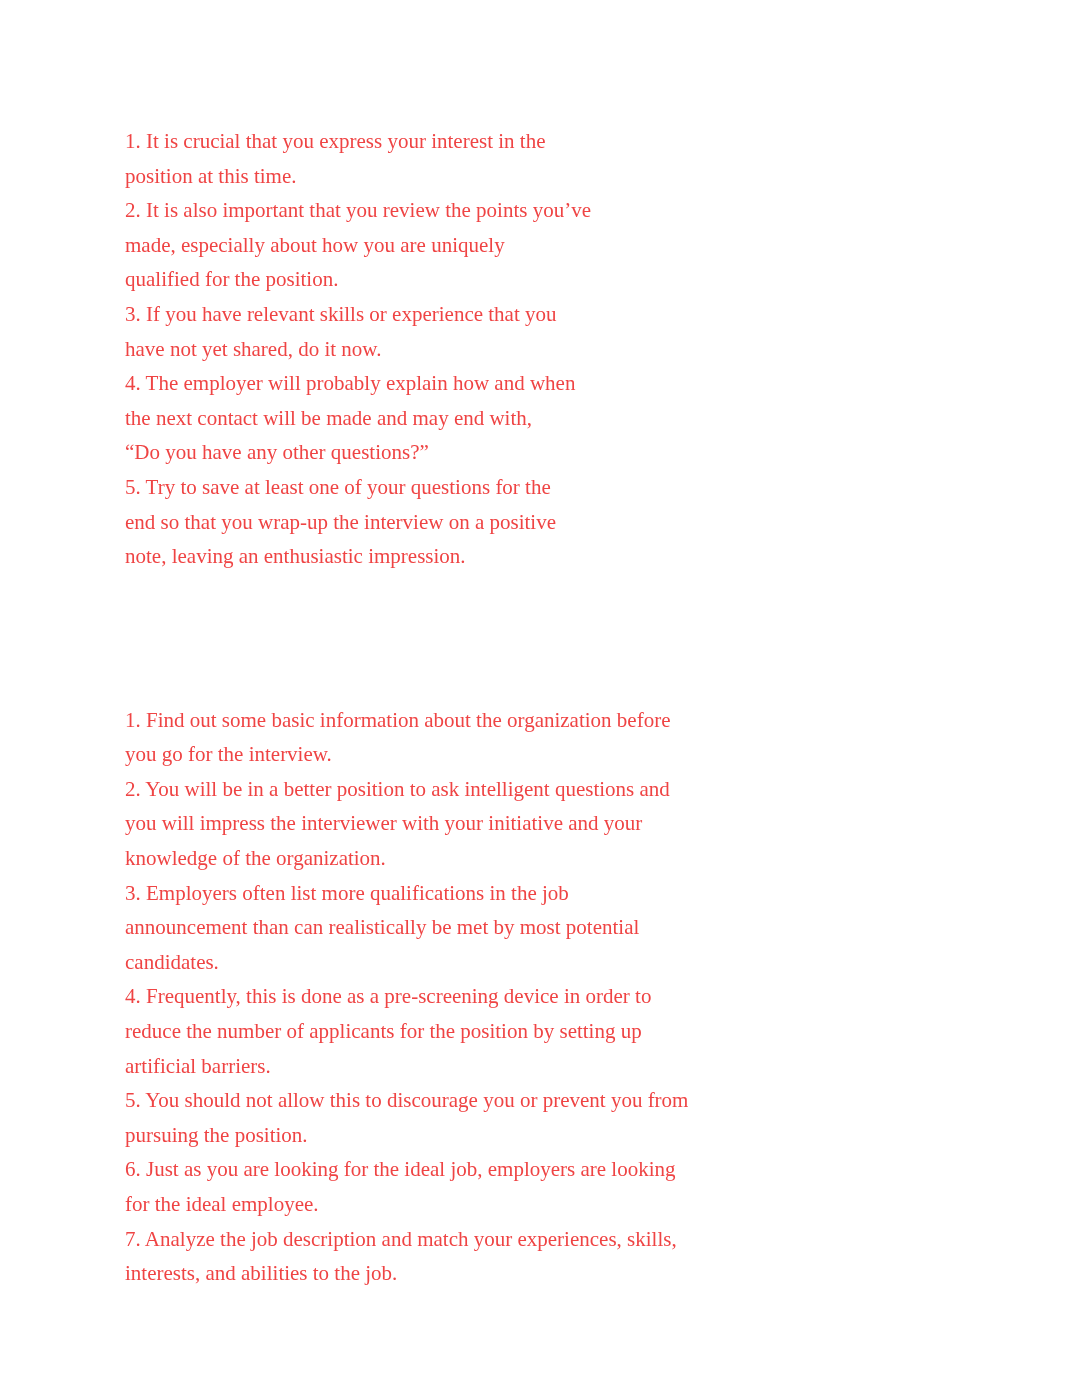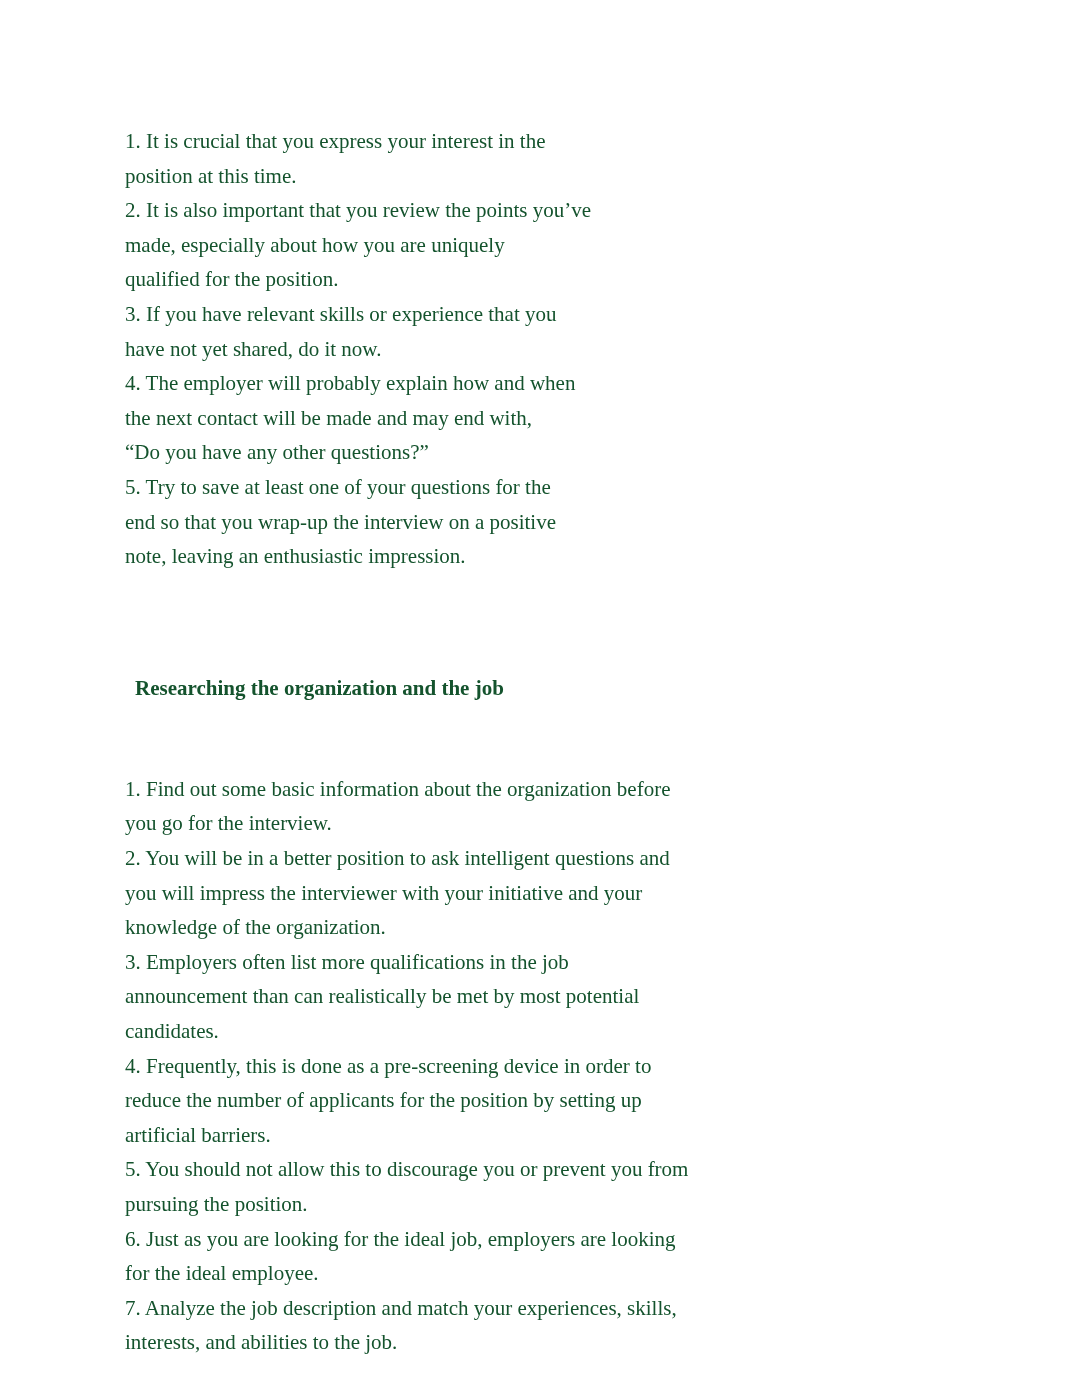--- a/index.html
+++ b/index.html
@@ -6,21 +6,21 @@
     margin: 0;
     padding: 0;
     background: #ffffff;
   }
   .page {
     position: relative;
     width: 1080px;
     height: 1397px;
     background: #ffffff;
     font-family: "Liberation Serif", "DejaVu Serif", serif;
-    color: #14532d;
+    color: #ef4444;
     overflow: hidden;
   }
   .text-block {
     position: absolute;
     left: 125px;
     font-size: 21px;
     line-height: 34.6px;
     white-space: pre-line;
     letter-spacing: 0px;
   }
@@ -54,21 +54,20 @@
 3. If you have relevant skills or experience that you
 have not yet shared, do it now.
 4. The employer will probably explain how and when
 the next contact will be made and may end with,
 “Do you have any other questions?”
 5. Try to save at least one of your questions for the
 end so that you wrap-up the interview on a positive
 note, leaving an enthusiastic impression.</div>
 
   <div class="text-block block-researching">
-    <div class="section-heading">Researching the organization and the job</div>
     <div class="section-lines">1. Find out some basic information about the organization before
 you go for the interview.
 2. You will be in a better position to ask intelligent questions and
 you will impress the interviewer with your initiative and your
 knowledge of the organization.
 3. Employers often list more qualifications in the job
 announcement than can realistically be met by most potential
 candidates.
 4. Frequently, this is done as a pre-screening device in order to
 reduce the number of applicants for the position by setting up

